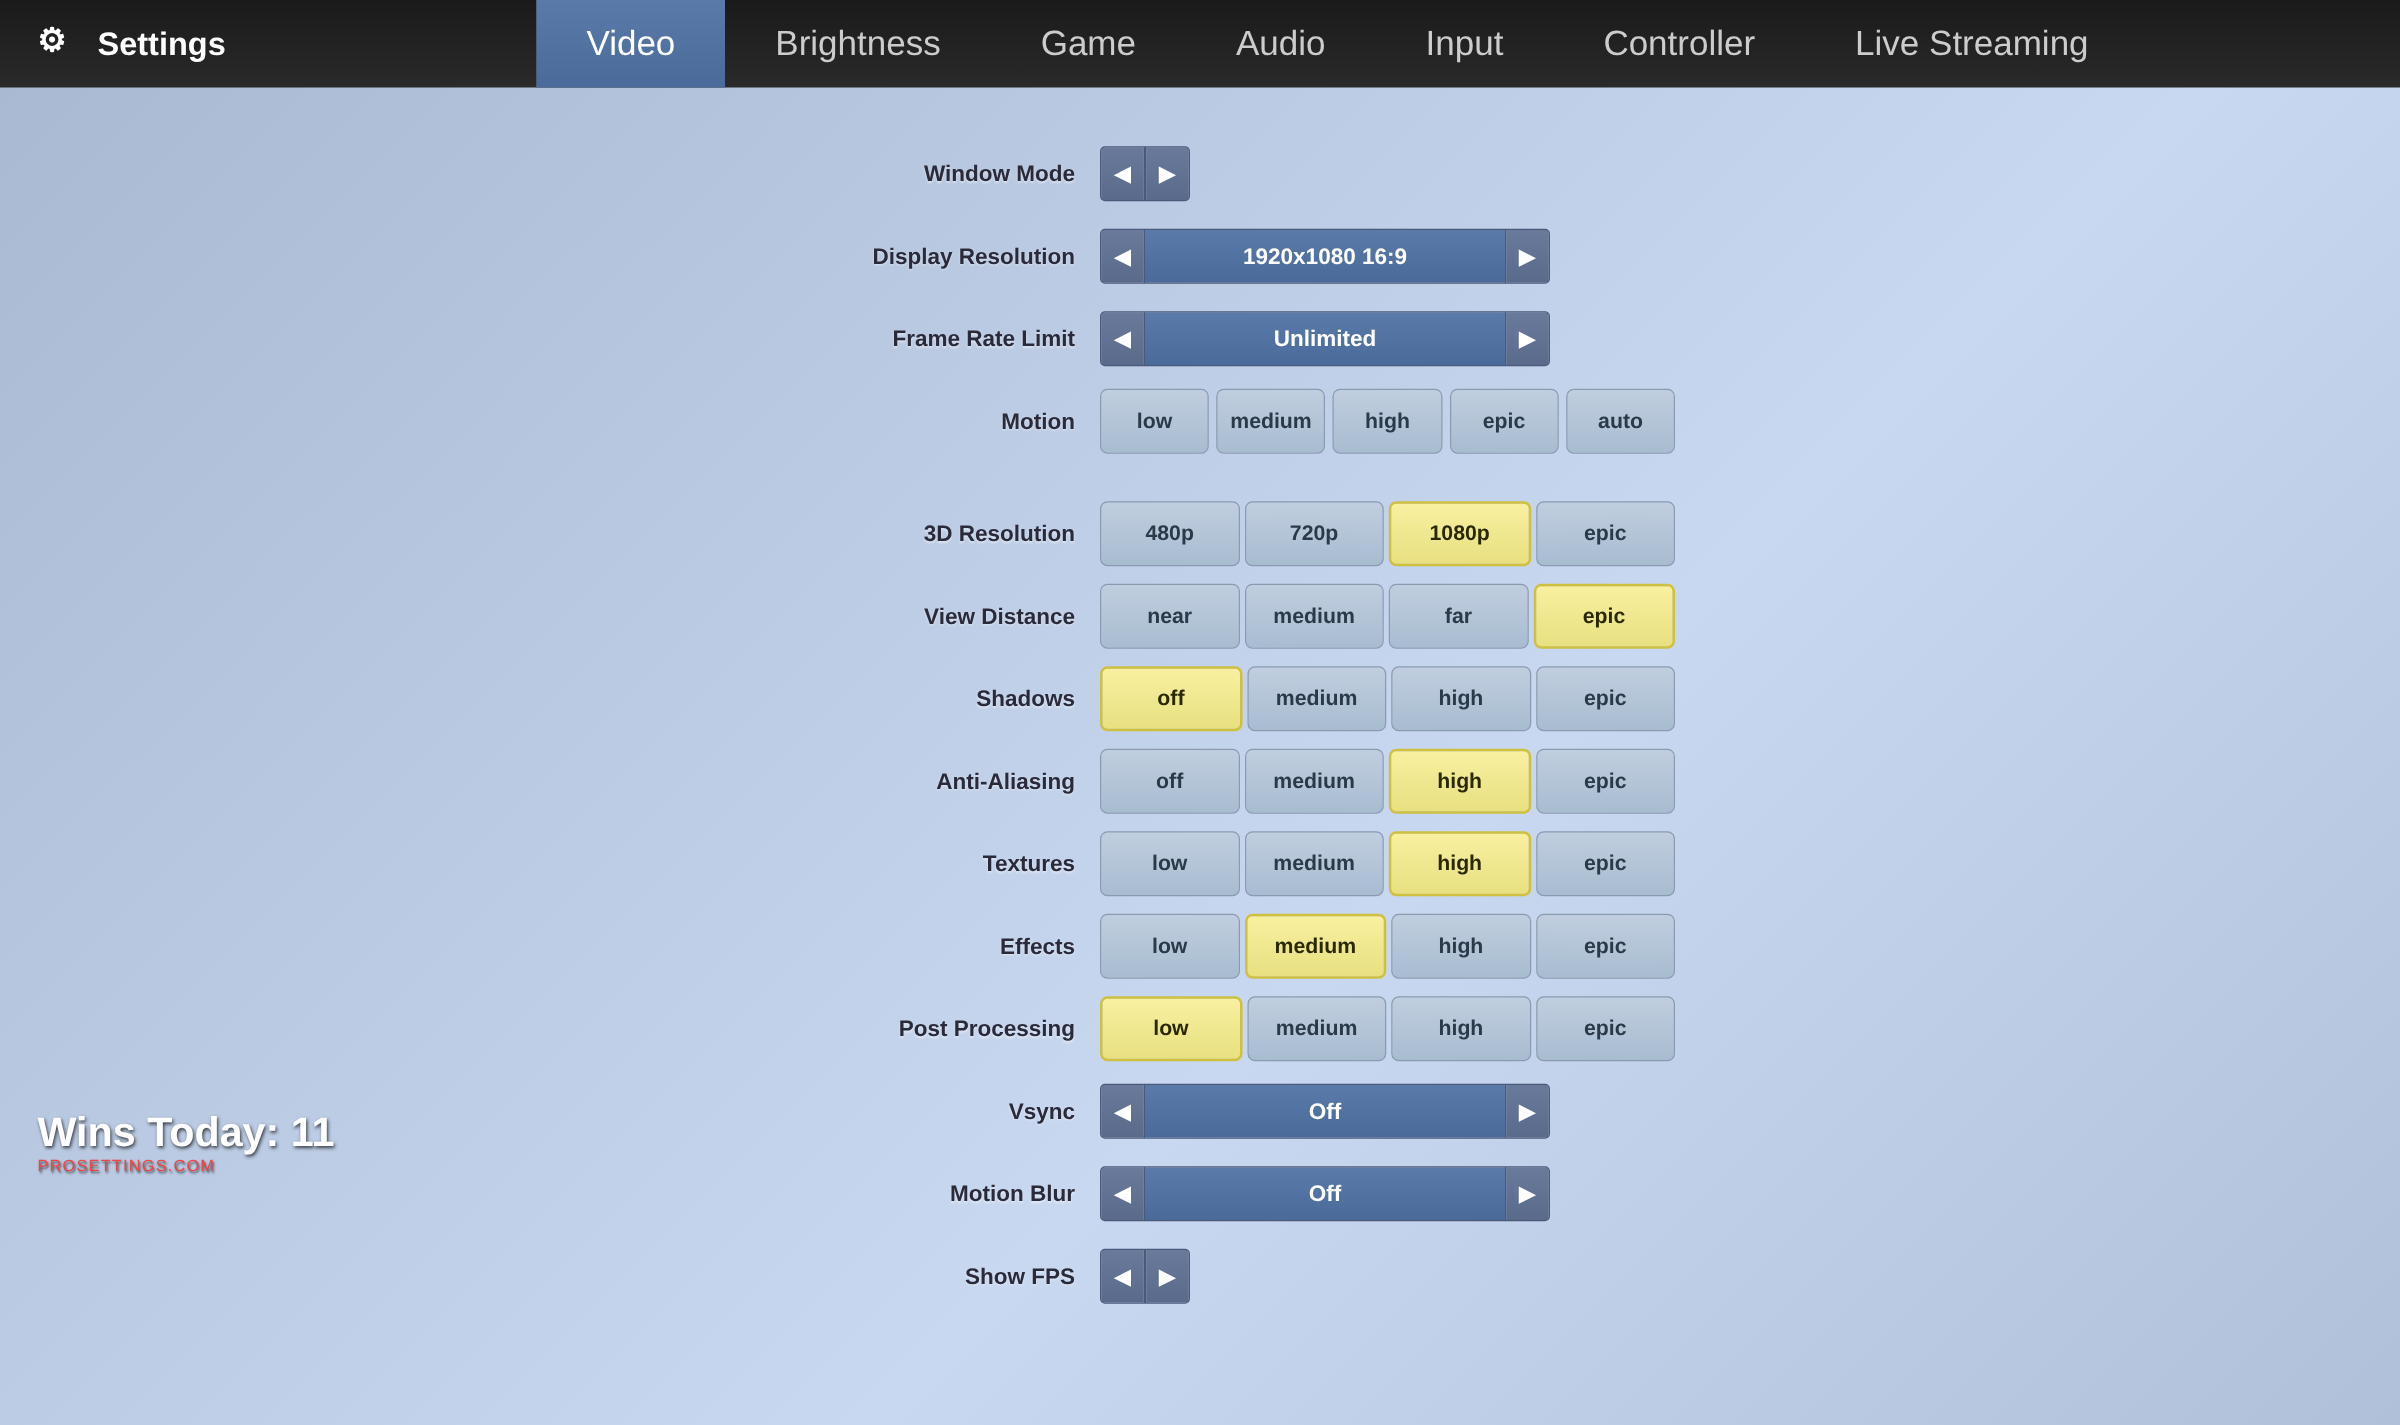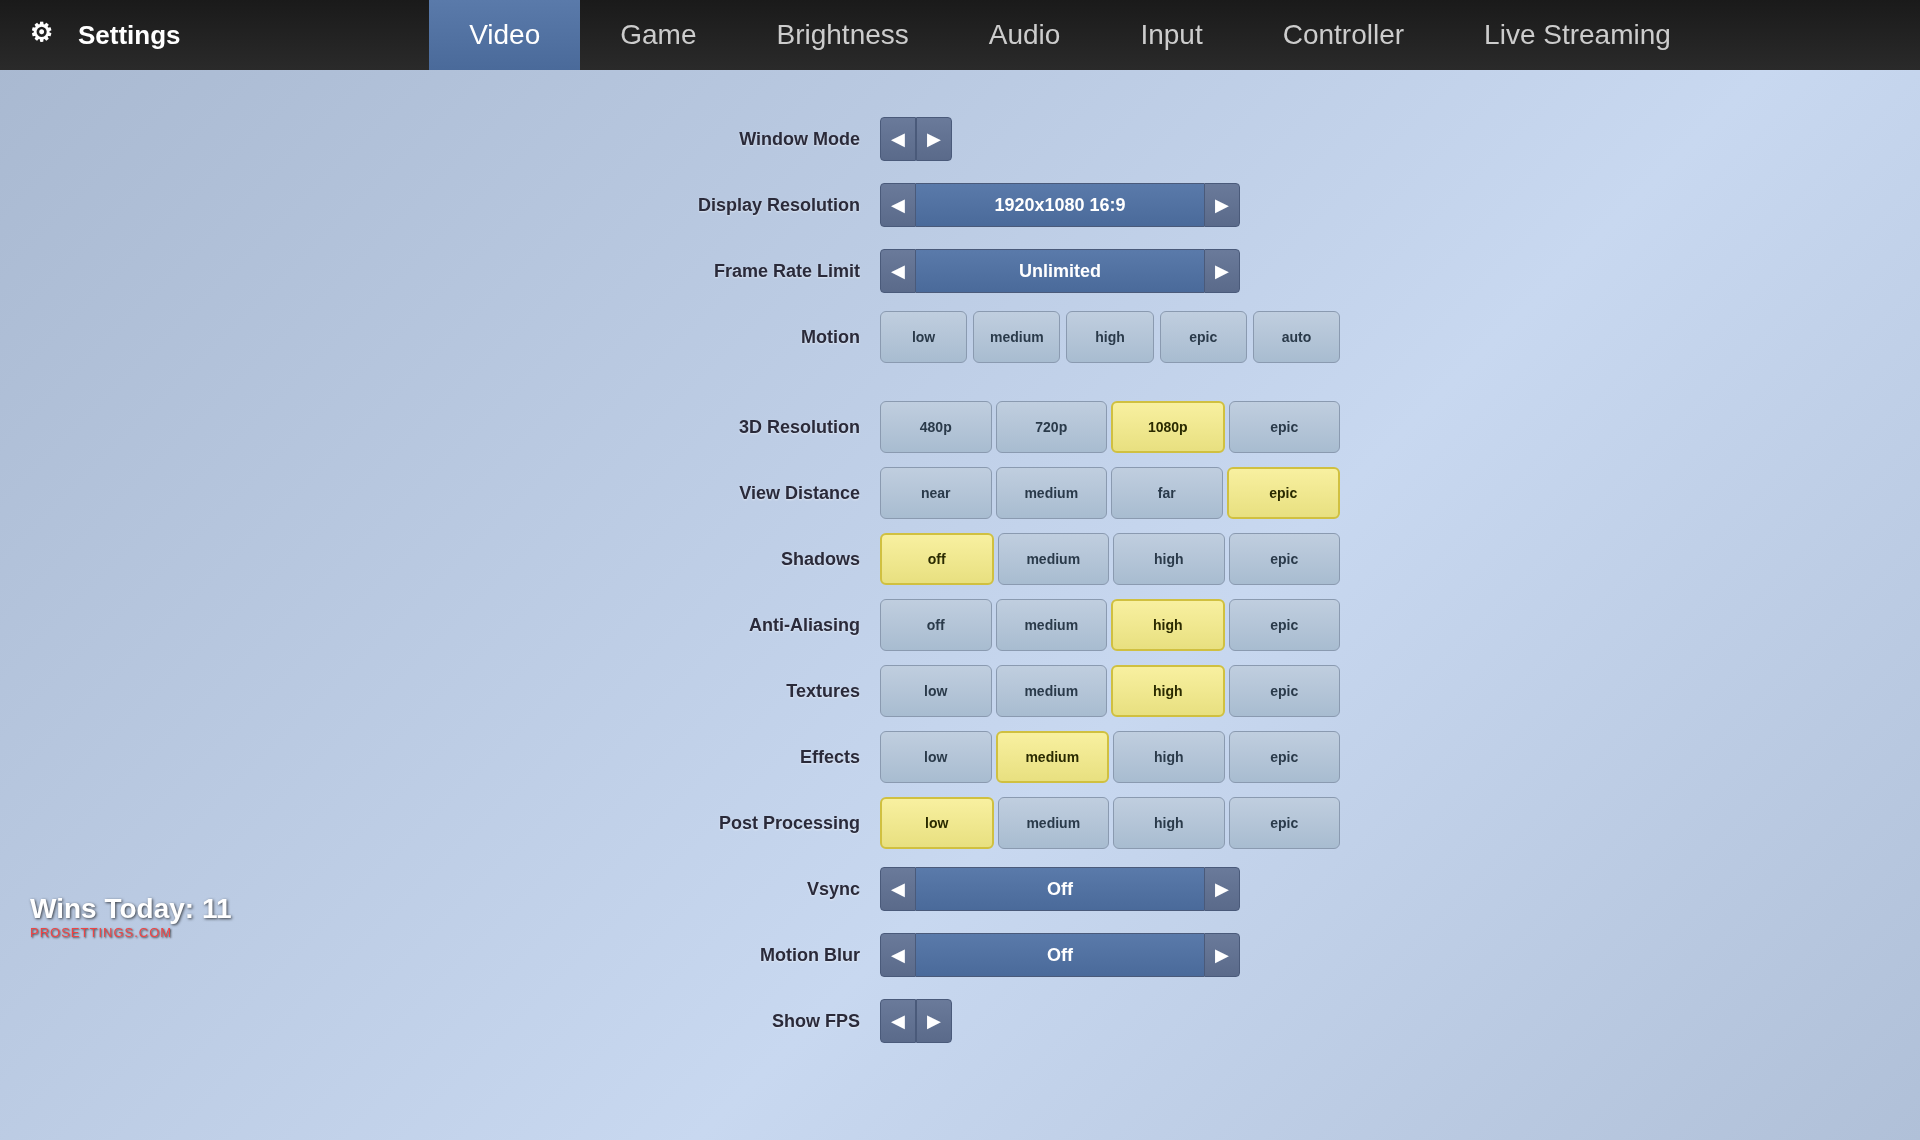--- a/index.html
+++ b/index.html
@@ -142,21 +142,21 @@
       flex: 1;
     }
 
     .quality-btn {
       flex: 1;
       height: 52px;
       border: 1px solid #8a9ab0;
       border-radius: 6px;
       background: linear-gradient(180deg, #c0cedf 0%, #a8bcd0 100%);
       color: #2a3a4a;
-      font-size: 14px;
+      font-size: 17px;
       font-weight: bold;
       cursor: pointer;
       display: flex;
       align-items: center;
       justify-content: center;
       transition: all 0.15s;
     }
 
     .quality-btn.active {
       background: linear-gradient(180deg, #f8f0a0 0%, #e8e080 100%);
@@ -171,21 +171,21 @@
 
     
     .wins-today {
       position: absolute;
       bottom: 200px;
       left: 30px;
       color: white;
     }
 
     .wins-today-main {
-      font-size: 28px;
+      font-size: 33px;
       font-weight: bold;
       text-shadow: 1px 1px 3px rgba(0,0,0,0.7);
     }
 
     .wins-today-sub {
       font-size: 13px;
       color: #ef4444;
       text-shadow: 1px 1px 2px rgba(0,0,0,0.7);
       letter-spacing: 1px;
     }
@@ -197,22 +197,22 @@
 </head>
 <body>
 
 <div class="top-bar">
   <div class="settings-title">
     <span class="gear-icon">⚙</span>
     <span>Settings</span>
   </div>
   <nav class="nav-tabs">
     <button class="nav-tab active">Video</button>
+    <button class="nav-tab">Brightness</button>
     <button class="nav-tab">Game</button>
-    <button class="nav-tab">Brightness</button>
     <button class="nav-tab">Audio</button>
     <button class="nav-tab">Input</button>
     <button class="nav-tab">Controller</button>
     <button class="nav-tab">Live Streaming</button>
   </nav>
 </div>
 
 <div class="main-content">
   <div class="settings-panel">
 

